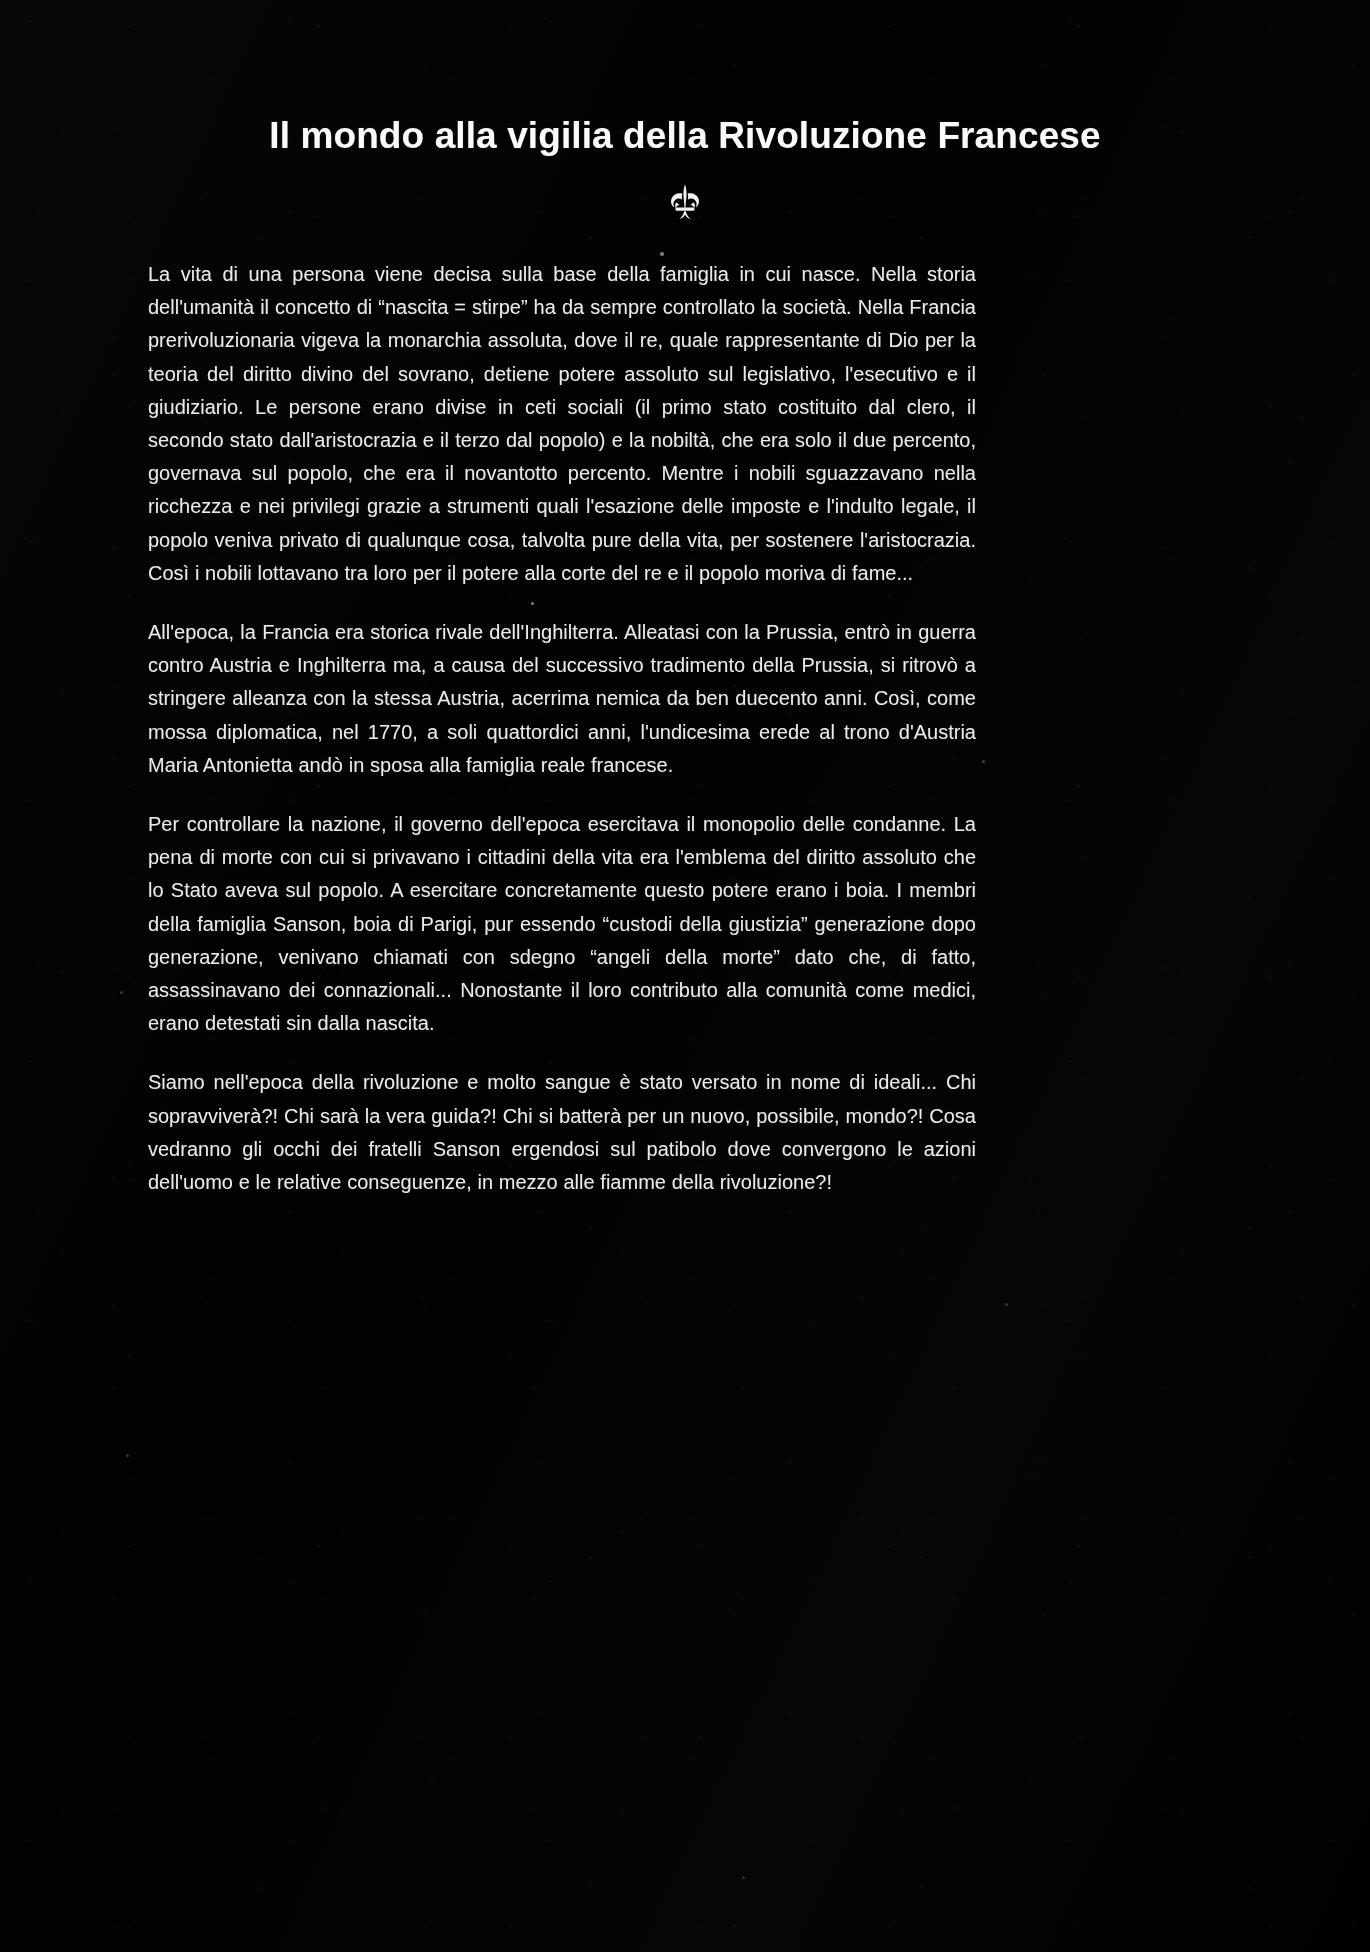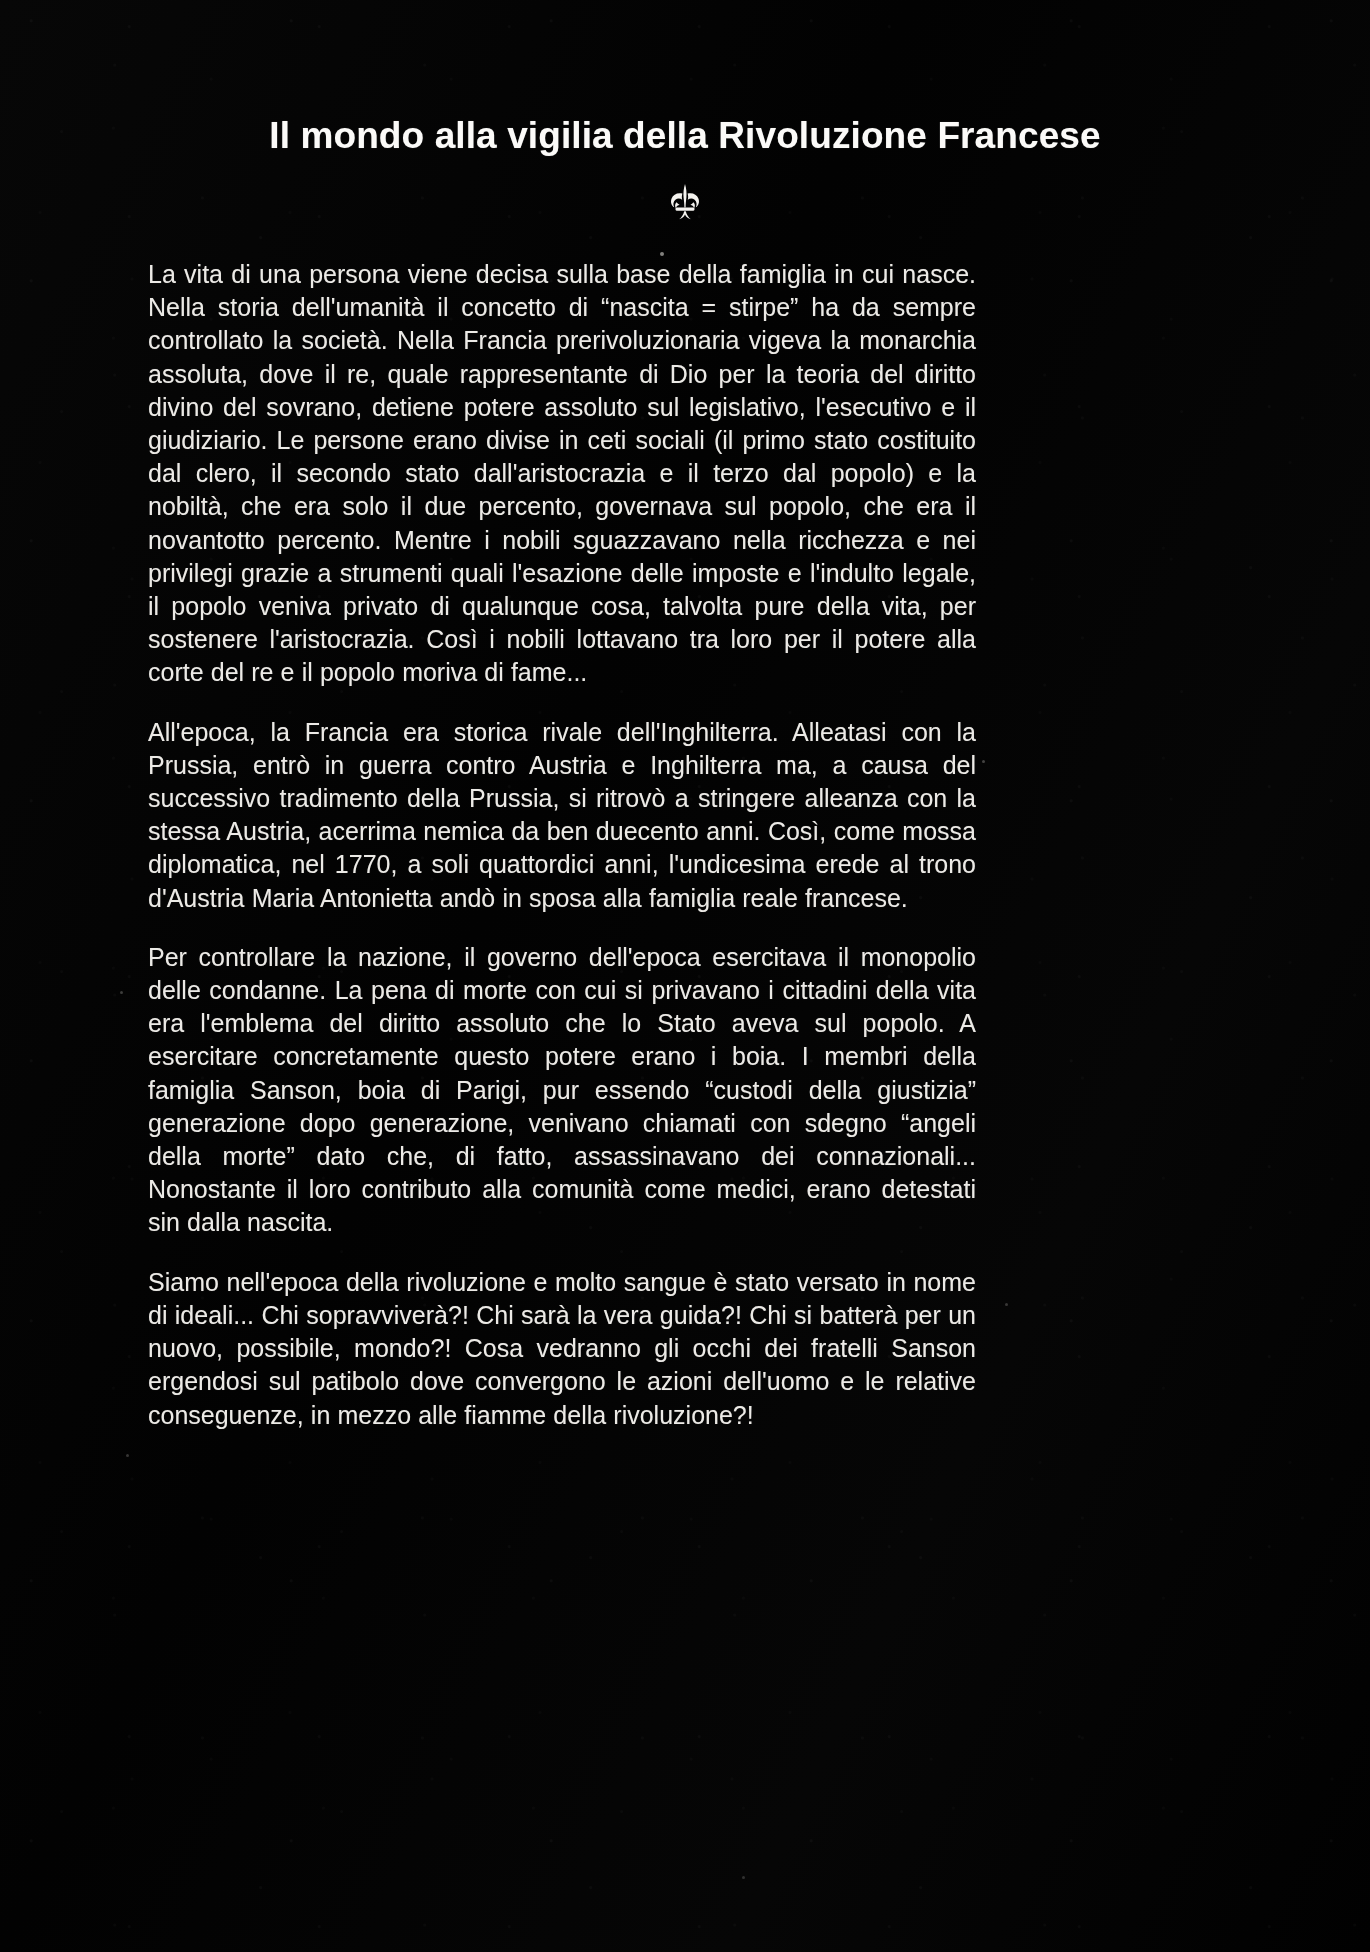--- a/index.html
+++ b/index.html
@@ -73,21 +73,21 @@
 
   .body-text {
     position: absolute;
     left: 148px;
     top: 258px;
     width: 828px;
   }
 
   p.para {
     margin: 0 0 26px 0;
-    font-size: 25px;
+    font-size: 20px;
     line-height: 33.2px;
     text-align: justify;
     text-justify: inter-word;
     word-spacing: 0.2px;
     color: #eceae6;
     text-shadow: 0 0 1px rgba(255,255,255,0.22);
   }
   p.para:last-child { margin-bottom: 11px; }
 
   

